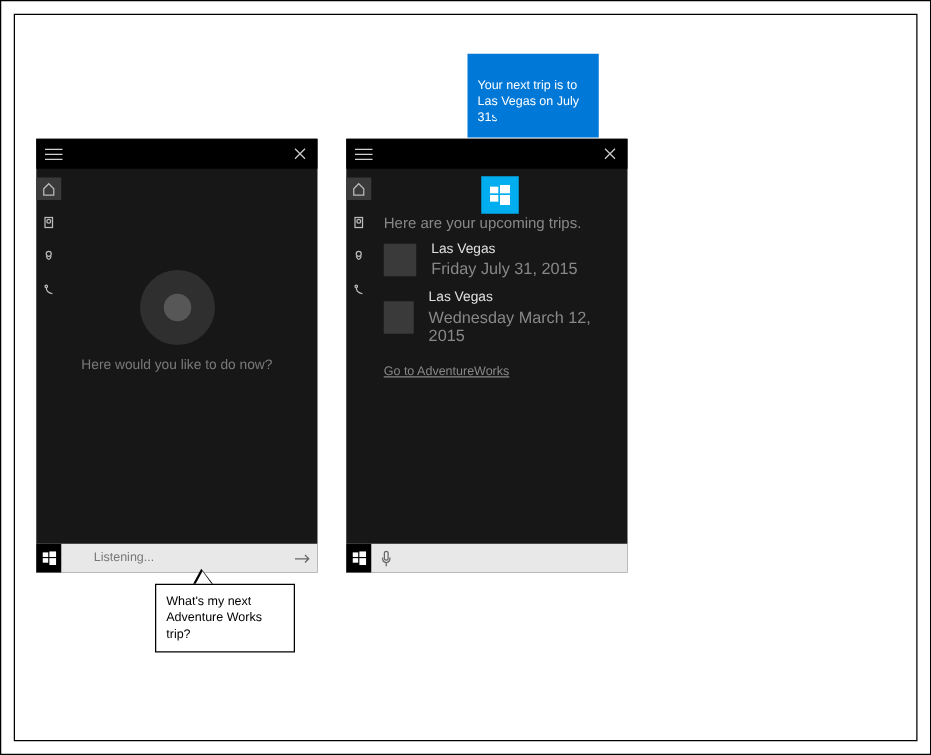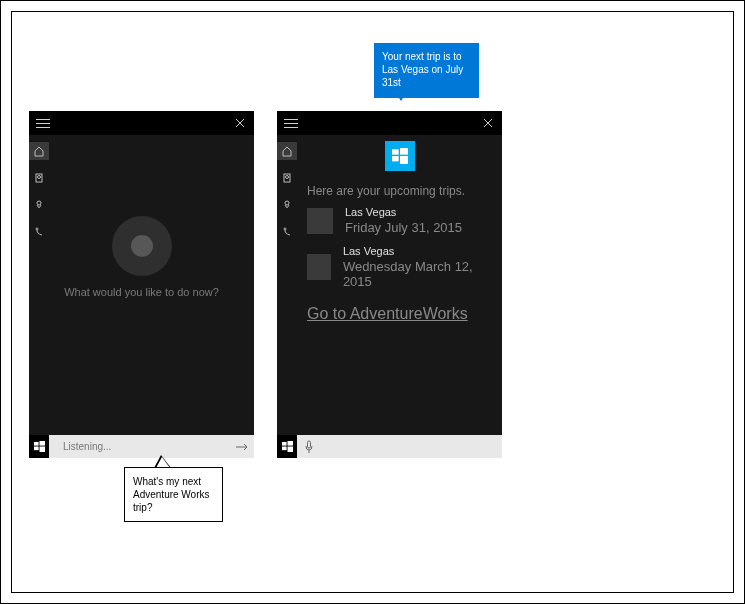--- a/index.html
+++ b/index.html
@@ -74,33 +74,33 @@
   .inputbar {
     position:absolute; bottom:0; left:0; right:0; height:23px;
     background:#e8e8e8; display:flex; align-items:center;
   }
   .winbtn {
     width:20px; height:23px;
     background:#000; display:flex; align-items:center; justify-content:center;
   }
   .winbtn svg { width:11px; height:11px; }
   .inputbar .field {
-    flex:1; padding-left:14px; color:#777; font-size:10px; font-weight:400;
+    flex:1; padding-left:26px; color:#777; font-size:10px; font-weight:400;
   }
   .inputbar .right-icon {
     width:24px; height:23px; display:flex; align-items:center; justify-content:center;
     color:#666;
   }
 
   
   .callout-white {
     position:absolute;
     top: 455px;
     left: 112px;
-    width: 99px;
+    width: 112px;
     background:#fff;
     border:1px solid #000;
     padding:7px 8px;
     font-size:10px;
     line-height:1.3;
     color:#000;
   }
   .callout-white-tail {
     position:absolute;
     width:0; height:0;
@@ -120,21 +120,21 @@
   }
 
   
   .callout-blue {
     position:absolute;
     top: 31px;
     left: 362px;
     width: 105px;
     background:#0078d7;
     color:#fff;
-    padding:7px 8px 9px;
+    padding:19px 8px 9px;
     font-size:10px;
     line-height:1.3;
   }
   .callout-blue-tail {
     position:absolute;
     top:77px; left:381px;
     width:0; height:0;
     border-left: 8px solid transparent;
     border-right: 8px solid transparent;
     border-top: 12px solid #0078d7;
@@ -144,38 +144,37 @@
   .rp-content {
     position:absolute;
     top:24px; left:20px; right:0; bottom:23px;
     color:#ccc;
   }
   .app-tile {
     width:30px; height:30px; background:#00aeef;
     margin: 6px auto 0; display:flex; align-items:center; justify-content:center;
   }
   .rp-heading {
-    margin-top:13px;
     color:#888; font-size:12px; font-weight:300;
     padding-left:10px;
   }
   .trip {
     display:flex; align-items:center;
     padding: 8px 10px 2px;
     gap:12px;
   }
   .trip .thumb {
     width:26px; height:26px; background:#3a3a3a;
   }
   .trip .meta { display:flex; flex-direction:column; }
   .trip .dest { color:#e0e0e0; font-size:11px; }
   .trip .date { color:#888; font-size:13px; margin-top:2px; }
   .app-link {
     display:block;
-    color:#888; font-size:16px;
+    color:#888; font-size:10px;
     text-decoration:underline;
     margin:14px 0 0 10px;
   }
 </style>
 </head>
 <body>
 
 <div class="canvas">
 
   <div class="callout-blue">
@@ -220,21 +219,21 @@
             <path d="M4 4 Q4 8 9 9"></path>
           </svg>
       </div>
     </div>
 
     <div class="cort-circle-wrap">
       <div class="cort-outer">
           <div class="cort-inner"></div>
         </div>
     </div>
-    <div class="cort-prompt">What would you like to do now?</div>
+    <div class="cort-prompt">Here would you like to do now?</div>
 
     <div class="inputbar">
       <div class="winbtn">
         <svg viewBox="0 0 12 12">
             <g fill="#fff">
               <rect x="0" y="1" width="5" height="4"></rect>
               <rect x="6" y="0" width="6" height="5"></rect>
               <rect x="0" y="6" width="5" height="4"></rect>
               <rect x="6" y="6" width="6" height="6"></rect>
             </g>

